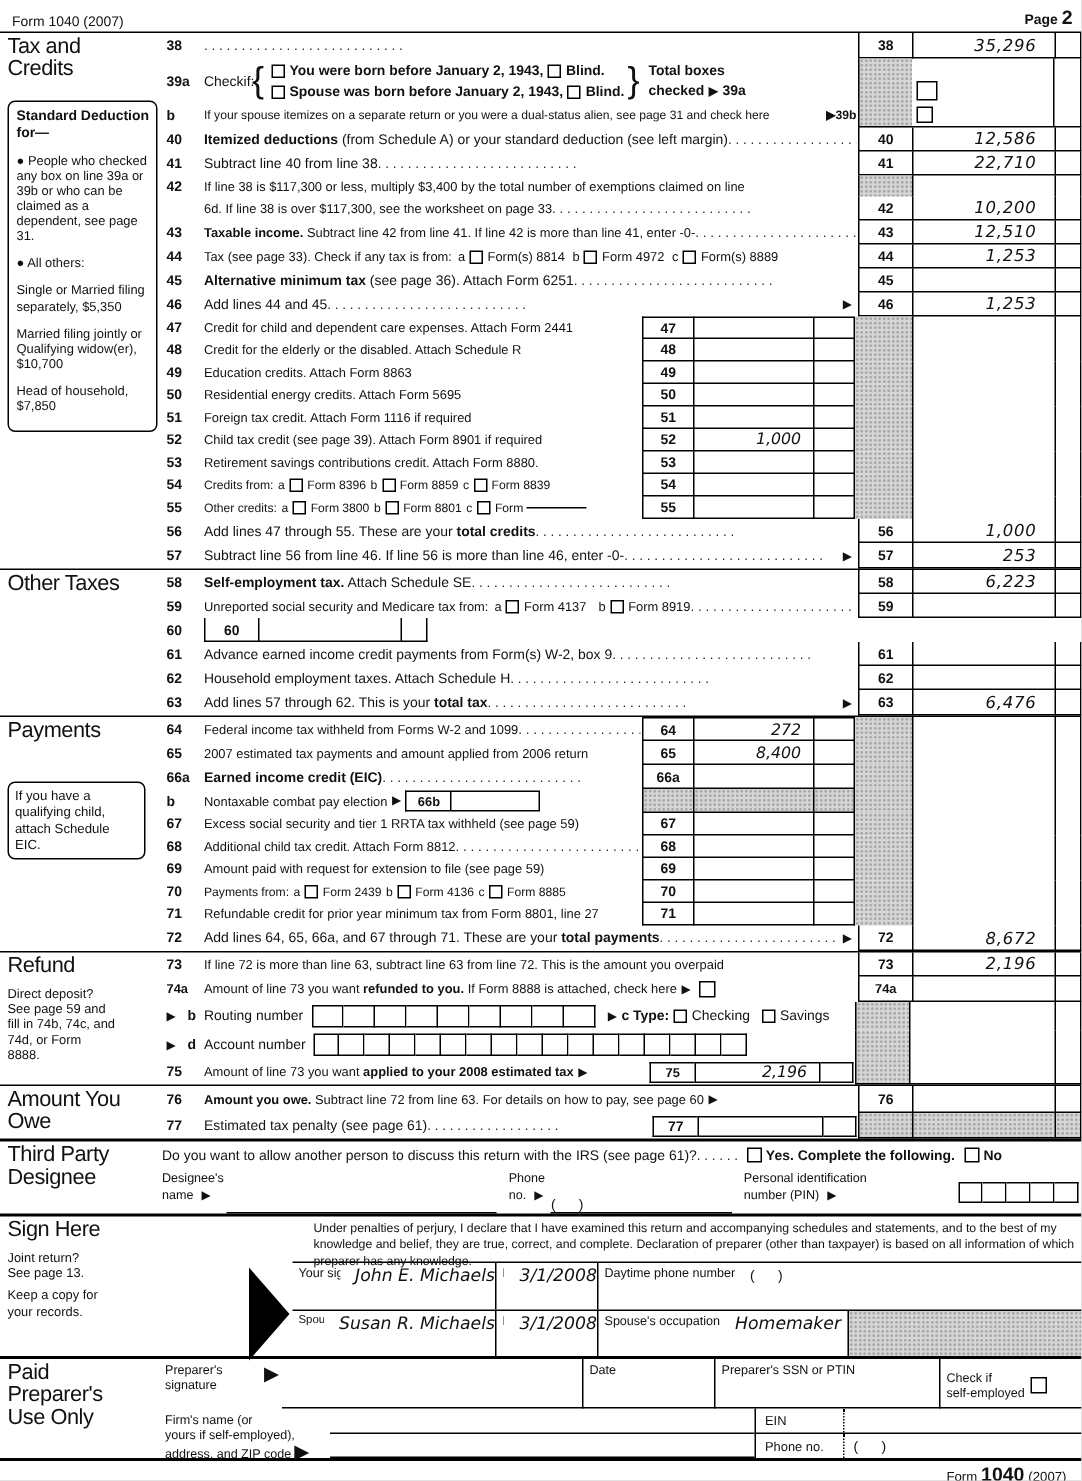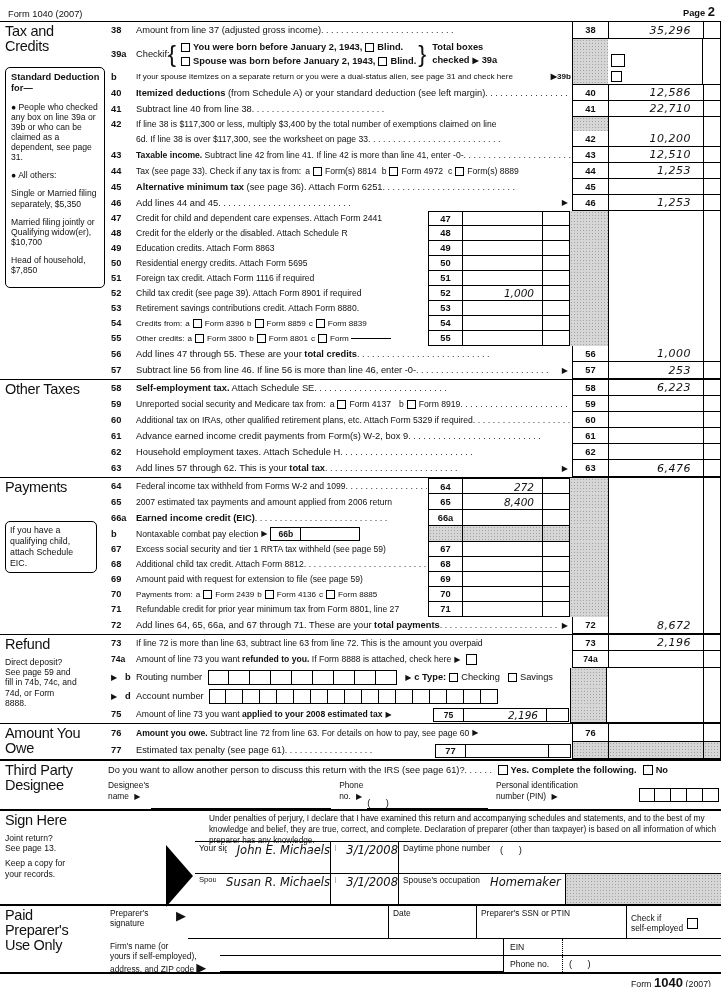--- a/index.html
+++ b/index.html
@@ -129,21 +129,20 @@
         <p><span>●</span> <span>All others:</span></p>
         <p>Single or Married filing separately, $5,350</p>
         <p>Married filing jointly or Qualifying widow(er), $10,700</p>
         <p>Head of household, $7,850</p>
       </div>
     </div>
 
     <div class="row h17">
       <span class="lno">38</span>
       <span class="lt">
-          <span class="seg">Amount from line 37 (adjusted gross income)</span>
           <span class="dots"></span>
         </span>
       <span class="rno bb">38</span>
       <span class="ramt bb hw">35,296</span>
       <span class="rc bb"></span>
     </div>
 
     <div class="row h46">
       <div class="b39">
         <div class="r1">
@@ -464,24 +463,20 @@
           <span class="cb"></span>
           <span class="seg">Form 8919</span>
           <span class="dots"></span>
         </span>
       <span class="rno bb">59</span>
       <span class="ramt bb hw"></span>
       <span class="rc bb"></span>
     </div>
     <div class="row h16">
       <span class="lno">60</span>
-      <span class="lt sm">
-          <span class="seg">Additional tax on IRAs, other qualified retirement plans, etc. Attach Form 5329 if required</span>
-          <span class="dots"></span>
-        </span>
       <span class="rno bb">60</span>
       <span class="ramt bb hw"></span>
       <span class="rc bb"></span>
     </div>
     <div class="row h16">
       <span class="lno">61</span>
       <span class="lt">
           <span class="seg">Advance earned income credit payments from Form(s) W-2, box 9</span>
           <span class="dots"></span>
         </span>

